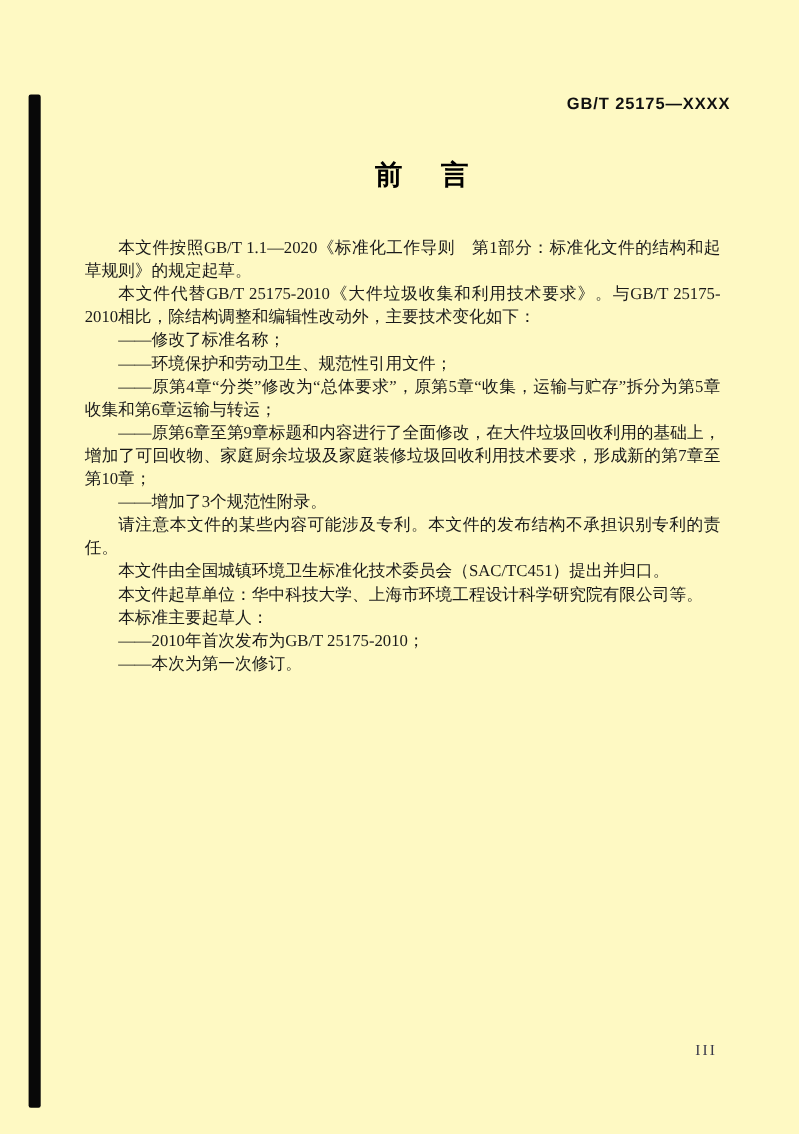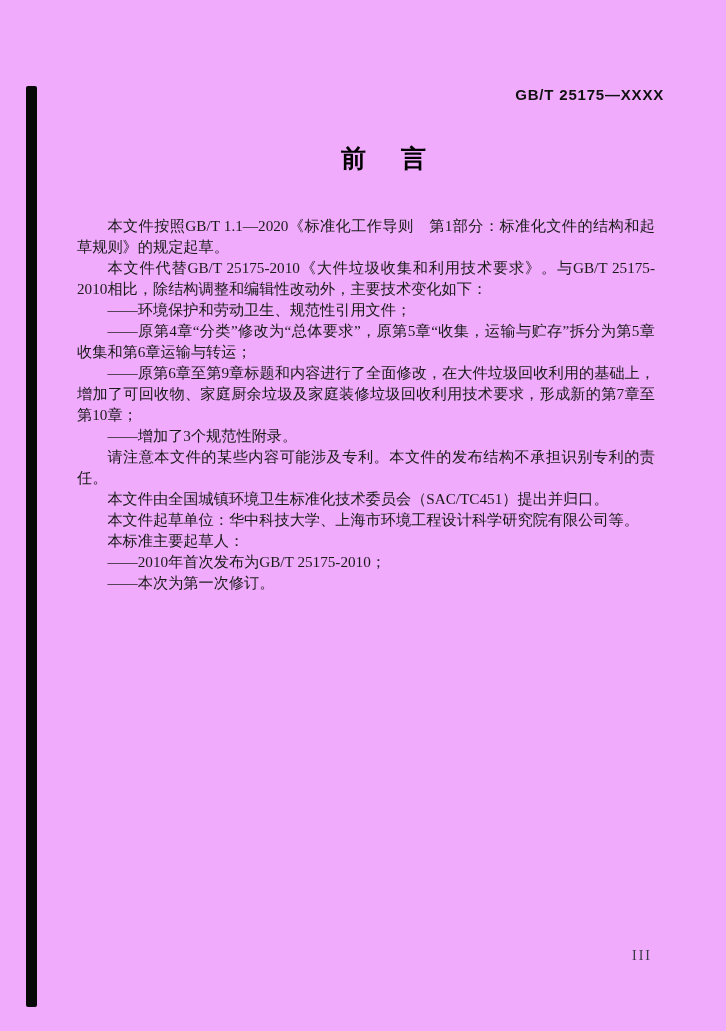--- a/index.html
+++ b/index.html
@@ -4,21 +4,21 @@
 <style>
   html, body {
     margin: 0;
     padding: 0;
     background: #ffffff;
   }
   .page {
     position: relative;
     width: 726px;
     height: 1031px;
-    background: #f0abfc;
+    background: #fef9c3;
     overflow: hidden;
     font-family: "Liberation Serif", serif;
     color: #1c1c1c;
   }
   .scan-bar {
     position: absolute;
     left: 26px;
     top: 86px;
     width: 11px;
     height: 921px;
@@ -82,20 +82,21 @@
 
   <div class="scan-bar"></div>
 
   <div class="header-code">GB/T 25175—XXXX</div>
 
   <div class="doc-title">前　言</div>
 
   <div class="content">
       <p>本文件按照GB/T 1.1—2020《标准化工作导则　第1部分：标准化文件的结构和起草规则》的规定起草。</p>
       <p>本文件代替GB/T 25175-2010《大件垃圾收集和利用技术要求》。与GB/T 25175-2010相比，除结构调整和编辑性改动外，主要技术变化如下：</p>
+      <p>——修改了标准名称；</p>
       <p>——环境保护和劳动卫生、规范性引用文件；</p>
       <p>——原第4章“分类”修改为“总体要求”，原第5章“收集，运输与贮存”拆分为第5章收集和第6章运输与转运；</p>
       <p>——原第6章至第9章标题和内容进行了全面修改，在大件垃圾回收利用的基础上，增加了可回收物、家庭厨余垃圾及家庭装修垃圾回收利用技术要求，形成新的第7章至第10章；</p>
       <p>——增加了3个规范性附录。</p>
       <p>请注意本文件的某些内容可能涉及专利。本文件的发布结构不承担识别专利的责任。</p>
       <p>本文件由全国城镇环境卫生标准化技术委员会（SAC/TC451）提出并归口。</p>
       <p>本文件起草单位：华中科技大学、上海市环境工程设计科学研究院有限公司等。</p>
       <p>本标准主要起草人：</p>
       <p>——2010年首次发布为GB/T 25175-2010；</p>
       <p>——本次为第一次修订。</p>

